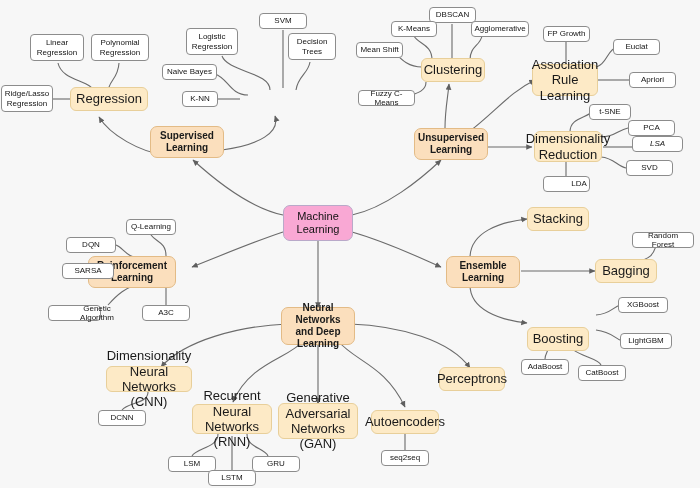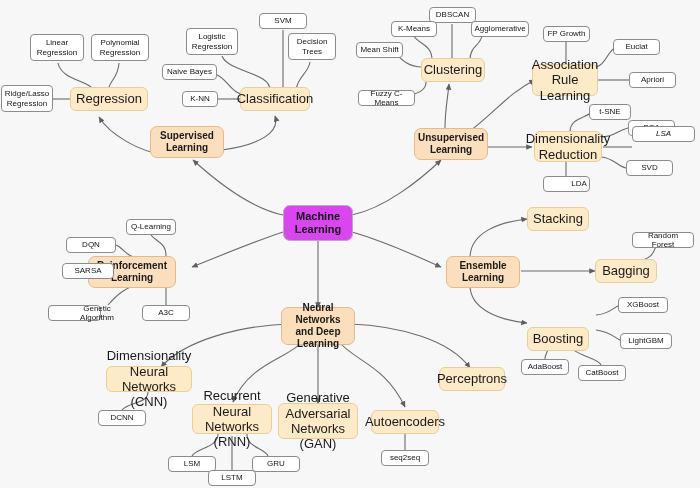--- a/index.html
+++ b/index.html
@@ -34,24 +34,24 @@
     line-height: 1.18;
     color: #1a1a1a;
     border: 1px solid #9a9a9a;
     background: #ffffff;
     border-radius: 3px;
     padding: 2px 3px;
     white-space: pre-line;
     z-index: 2;
   }
   .node.root {
-    background: #d946ef;
+    background: #f9a8d4;
     border: 1px solid #b9a9c9;
     border-radius: 7px;
-    font-weight: bold;
+    font-weight: normal;
     font-size: 11px;
     color: #111;
   }
   .node.lvl1 {
     background: #fbdfbd;
     border: 1px solid #e3bb86;
     border-radius: 7px;
     font-weight: bold;
     font-size: 10px;
   }
@@ -161,21 +161,20 @@
 Learning</div>
   <div class="node lvl1" style="left:446px;top:256px;width:74px;height:32px;">Ensemble
 Learning</div>
   <div class="node lvl1" style="left:88px;top:256px;width:88px;height:32px;">Reinforcement
 Learning</div>
   <div class="node lvl1" style="left:281px;top:307px;width:74px;height:38px;">Neural Networks
 and Deep
 Learning</div>
 
   <div class="node lvl2" style="left:70px;top:87px;width:78px;height:24px;">Regression</div>
-  <div class="node lvl2" style="left:240px;top:87px;width:70px;height:24px;">Classification</div>
 
   <div class="node leaf" style="left:30px;top:34px;width:54px;height:27px;">Linear
 Regression</div>
   <div class="node leaf" style="left:91px;top:34px;width:58px;height:27px;">Polynomial
 Regression</div>
   <div class="node leaf" style="left:1px;top:85px;width:52px;height:27px;">Ridge/Lasso
 Regression</div>
 
   <div class="node leaf" style="left:186px;top:28px;width:52px;height:27px;">Logistic
 Regression</div>
@@ -196,21 +195,21 @@
   <div class="node leaf" style="left:471px;top:21px;width:58px;height:16px;">Agglomerative</div>
   <div class="node leaf" style="left:356px;top:42px;width:47px;height:16px;">Mean Shift</div>
   <div class="node leaf" style="left:358px;top:90px;width:57px;height:16px;">Fuzzy C-Means</div>
 
   <div class="node leaf" style="left:543px;top:26px;width:47px;height:16px;">FP Growth</div>
   <div class="node leaf" style="left:613px;top:39px;width:47px;height:16px;">Euclat</div>
   <div class="node leaf" style="left:629px;top:72px;width:47px;height:16px;">Apriori</div>
 
   <div class="node leaf" style="left:589px;top:104px;width:42px;height:16px;">t-SNE</div>
   <div class="node leaf" style="left:628px;top:120px;width:47px;height:16px;">PCA</div>
-  <div class="node leaf" style="left:632px;top:126px;width:63px;height:16px;font-style:italic;">LSA</div>
+  <div class="node leaf" style="left:632px;top:136px;width:51px;height:16px;font-style:italic;">LSA</div>
   <div class="node leaf" style="left:626px;top:160px;width:47px;height:16px;">SVD</div>
   <div class="node leaf" style="left:543px;top:176px;width:47px;height:16px;padding-left:28px;">LDA</div>
 
   <div class="node lvl2" style="left:527px;top:207px;width:62px;height:24px;">Stacking</div>
   <div class="node lvl2" style="left:595px;top:259px;width:62px;height:24px;">Bagging</div>
   <div class="node lvl2" style="left:527px;top:311px;width:62px;height:24px;margin-top:16px;">Boosting</div>
 
   <div class="node leaf" style="left:632px;top:232px;width:62px;height:16px;">Random Forest</div>
   <div class="node leaf" style="left:618px;top:297px;width:50px;height:16px;">XGBoost</div>
   <div class="node leaf" style="left:620px;top:333px;width:52px;height:16px;">LightGBM</div>

